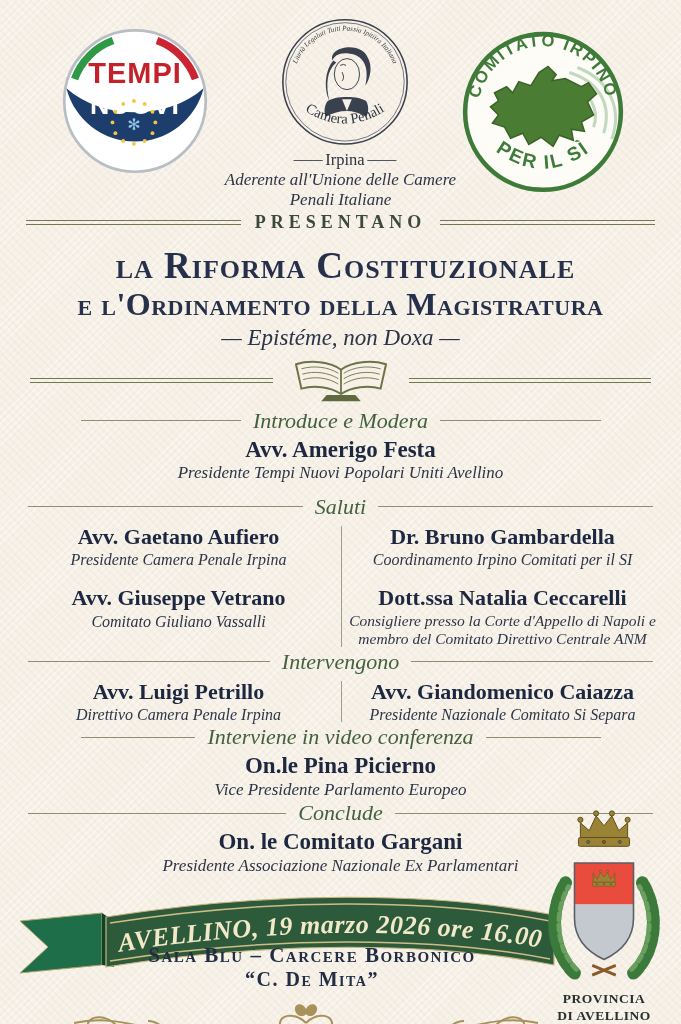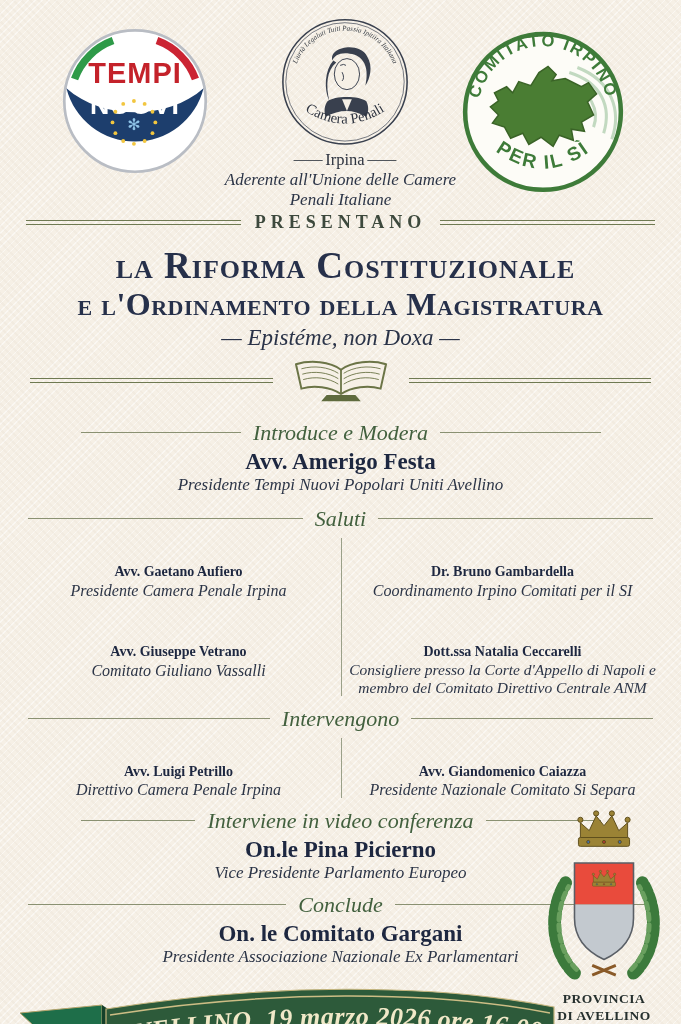--- a/index.html
+++ b/index.html
@@ -37,35 +37,35 @@
   
   .sec-head{ display:flex; align-items:center; gap:12px; margin:0 auto; }
   .sec-head .label{ font-style:italic; font-size:22px; color:#42603e; white-space:nowrap; }
   .w-full{ width:625px; } .w-mid{ width:520px; }
   
   .p-name{ font-weight:700; font-size:23px; color:#1d2740; line-height:1.2; }
   .p-role{ font-style:italic; font-size:17px; color:#2c3547; line-height:1.2; }
   .cols{ position:relative; width:648px; margin:4px auto 0; display:grid; grid-template-columns:1fr 1fr; row-gap:16px; }
   .cols .vline{ position:absolute; left:50%; top:2px; bottom:2px; width:1px; background:#9aa089; }
   .cell{ text-align:center; padding:0 8px; }
-  .cell .p-name{ font-size:14px;margin-top:28px; }
+  .cell .p-name{ font-size:22px; }
   .cell .p-role{ font-size:16px; }
   .cell .p-role.small{ font-size:15.5px; max-width:322px; margin:0 auto; }
   
   .banner-wrap{ position:relative; height:58px; margin-top:5px; overflow:visible; z-index:1; }
   .banner-wrap svg{ position:absolute; left:10px; top:0; overflow:visible; }
   .venue{ margin-top:4px; padding-right:57px; position:relative; z-index:2; }
   .venue-l1{ font-variant:small-caps; font-weight:700; font-size:21px; letter-spacing:1.5px; color:#222d44; }
   .venue-l2{ font-variant:small-caps; font-weight:700; font-size:20px; letter-spacing:1.5px; color:#222d44; }
   .flourish{ margin-top:-2px; padding-right:70px; text-align:center; }
   .arms{ position:absolute; right:8px; top:808px; width:138px; text-align:center; z-index:3; }
   .arms-text{ font-weight:700; font-size:13.5px; letter-spacing:.5px; color:#26302e; line-height:1.25; }
   svg text{ font-family:"Liberation Serif", serif; }
   svg .sans{ font-family:"Liberation Sans", sans-serif; }
-  .mt2{margin-top:2px}.mt4{margin-top:16px}.mt8{margin-top:8px}.mt10{margin-top:10px}
+  .mt2{margin-top:2px}.mt4{margin-top:4px}.mt8{}.mt10{margin-top:10px}
 </style>
 </head>
 <body>
 
 <div class="poster">
 
   <div class="logos">
 
     <div class="logo logo-tempi">
       <svg viewBox="0 0 140 140" width="150" height="150">

